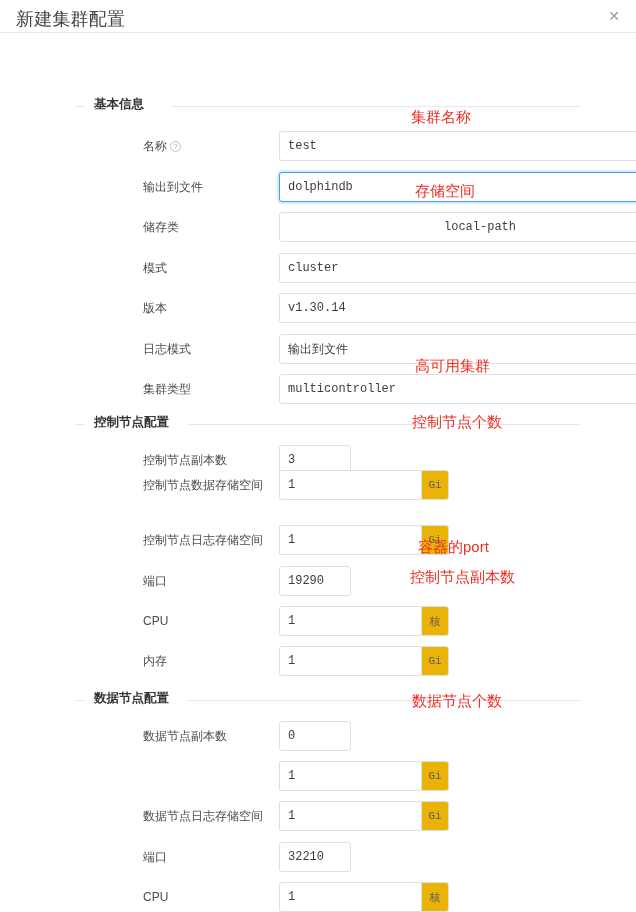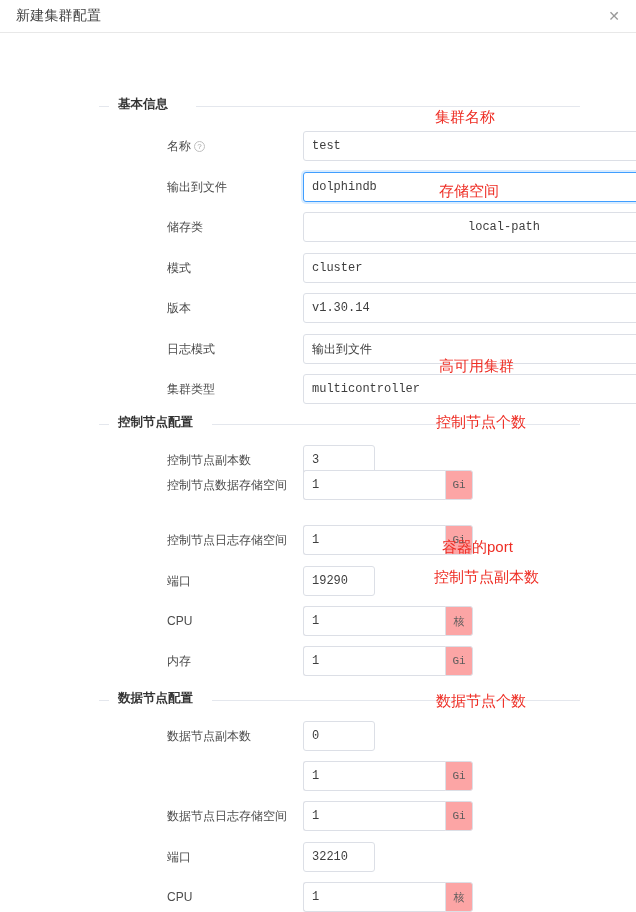--- a/index.html
+++ b/index.html
@@ -19,21 +19,21 @@
   
   .modal-header {
     position: relative;
     height: 33px;
     border-bottom: 1px solid #e8e8e8;
     background: #fff;
   }
   .modal-title {
     position: absolute;
     left: 16px; top: 7px;
-    font-size: 14px;
+    font-size: 18px;
     color: #434343;
     letter-spacing: .2px;
   }
   .modal-close {
     position: absolute;
     right: 12px; top: 6px;
     width: 20px; height: 20px;
     line-height: 20px;
     text-align: center;
     font-size: 14px;
@@ -41,21 +41,20 @@
     cursor: pointer;
     user-select: none;
   }
 
   
   .modal-body {
     position: relative;
     padding: 0;
     height: 879px;
     overflow: hidden;
-    margin-left: 24px;
   }
 
   
   .section {
     position: relative;
     margin: 0 28px 0 43px;
   }
   .section-legend {
     position: relative;
     height: 26px;
@@ -142,21 +141,21 @@
 
   .addon {
     position: absolute;
     left: 335px;
     top: 0;
     width: 28px; height: 30px;
     border: 1px solid #dcdfe6;
     border-left: 1px solid #dcdfe6;
     border-top-right-radius: 3px;
     border-bottom-right-radius: 3px;
-    background: #fca5a5;
+    background: #eab308;
     font-size: 11px;
     color: #5c5c5c;
     line-height: 28px;
     text-align: center;
     font-family: "Liberation Mono", "DejaVu Sans Mono", monospace;
   }
   .addon.cjk { font-family: "Liberation Sans", "DejaVu Sans", sans-serif; font-size: 11px; }
 
   
   .anno {

